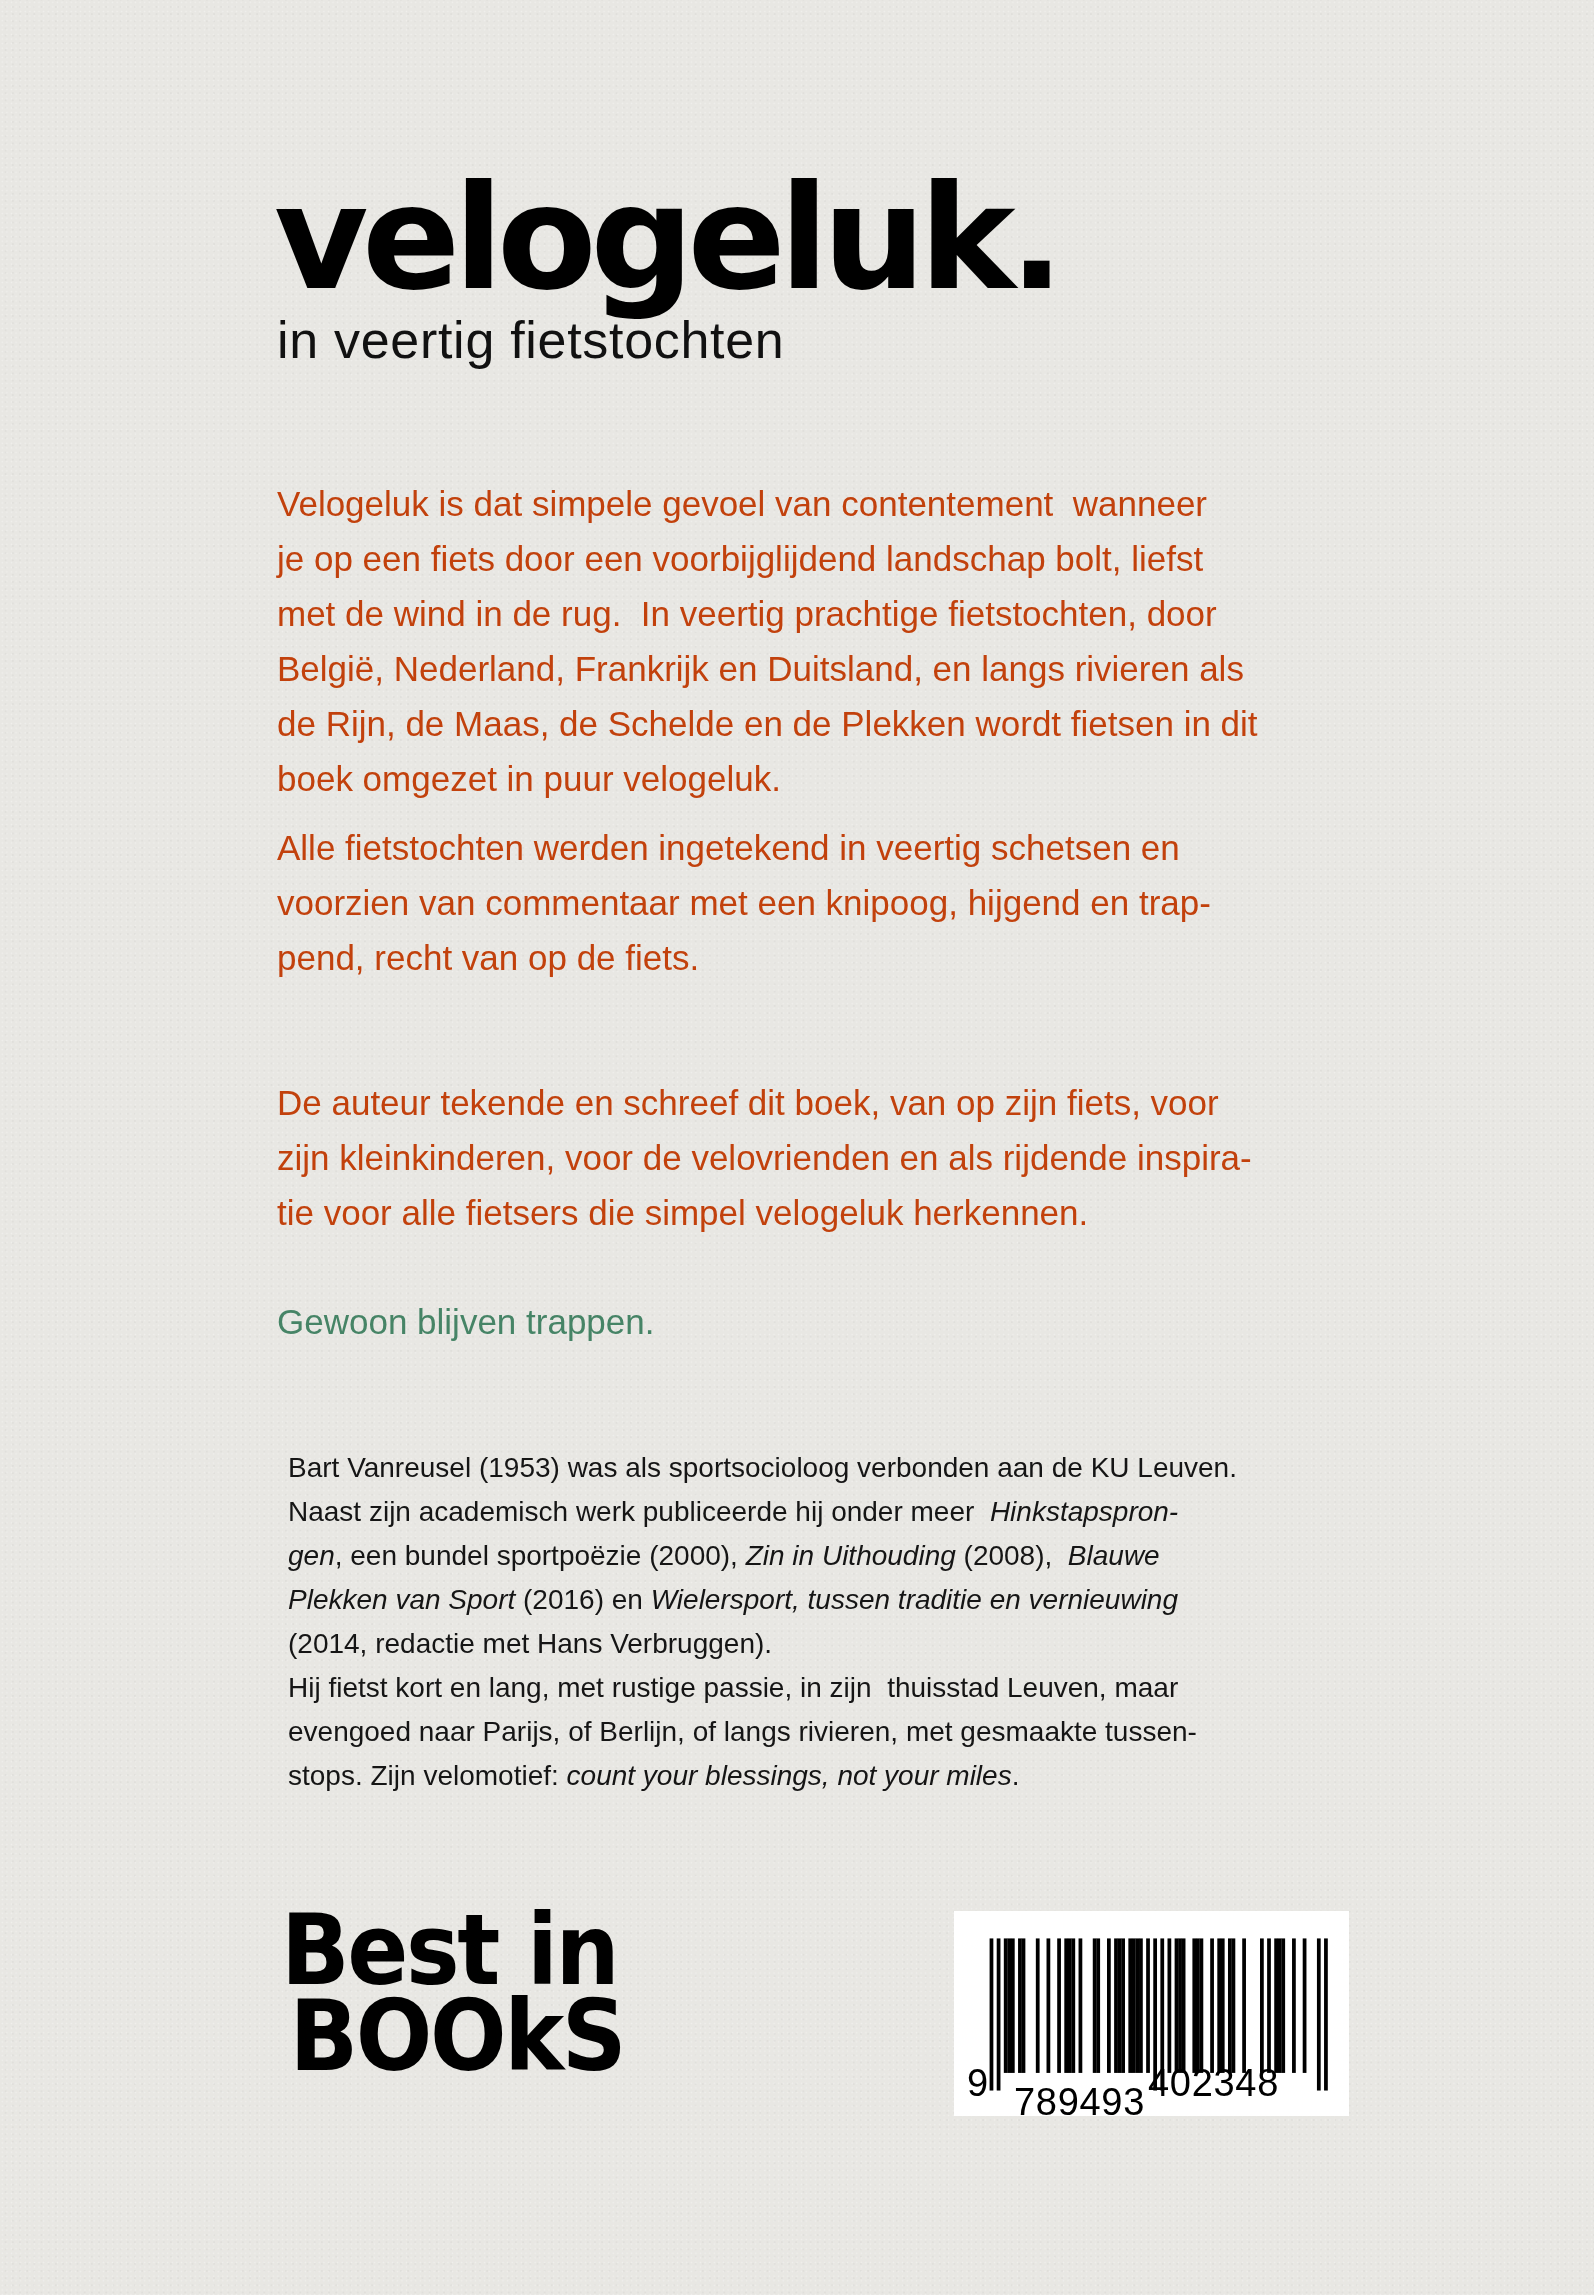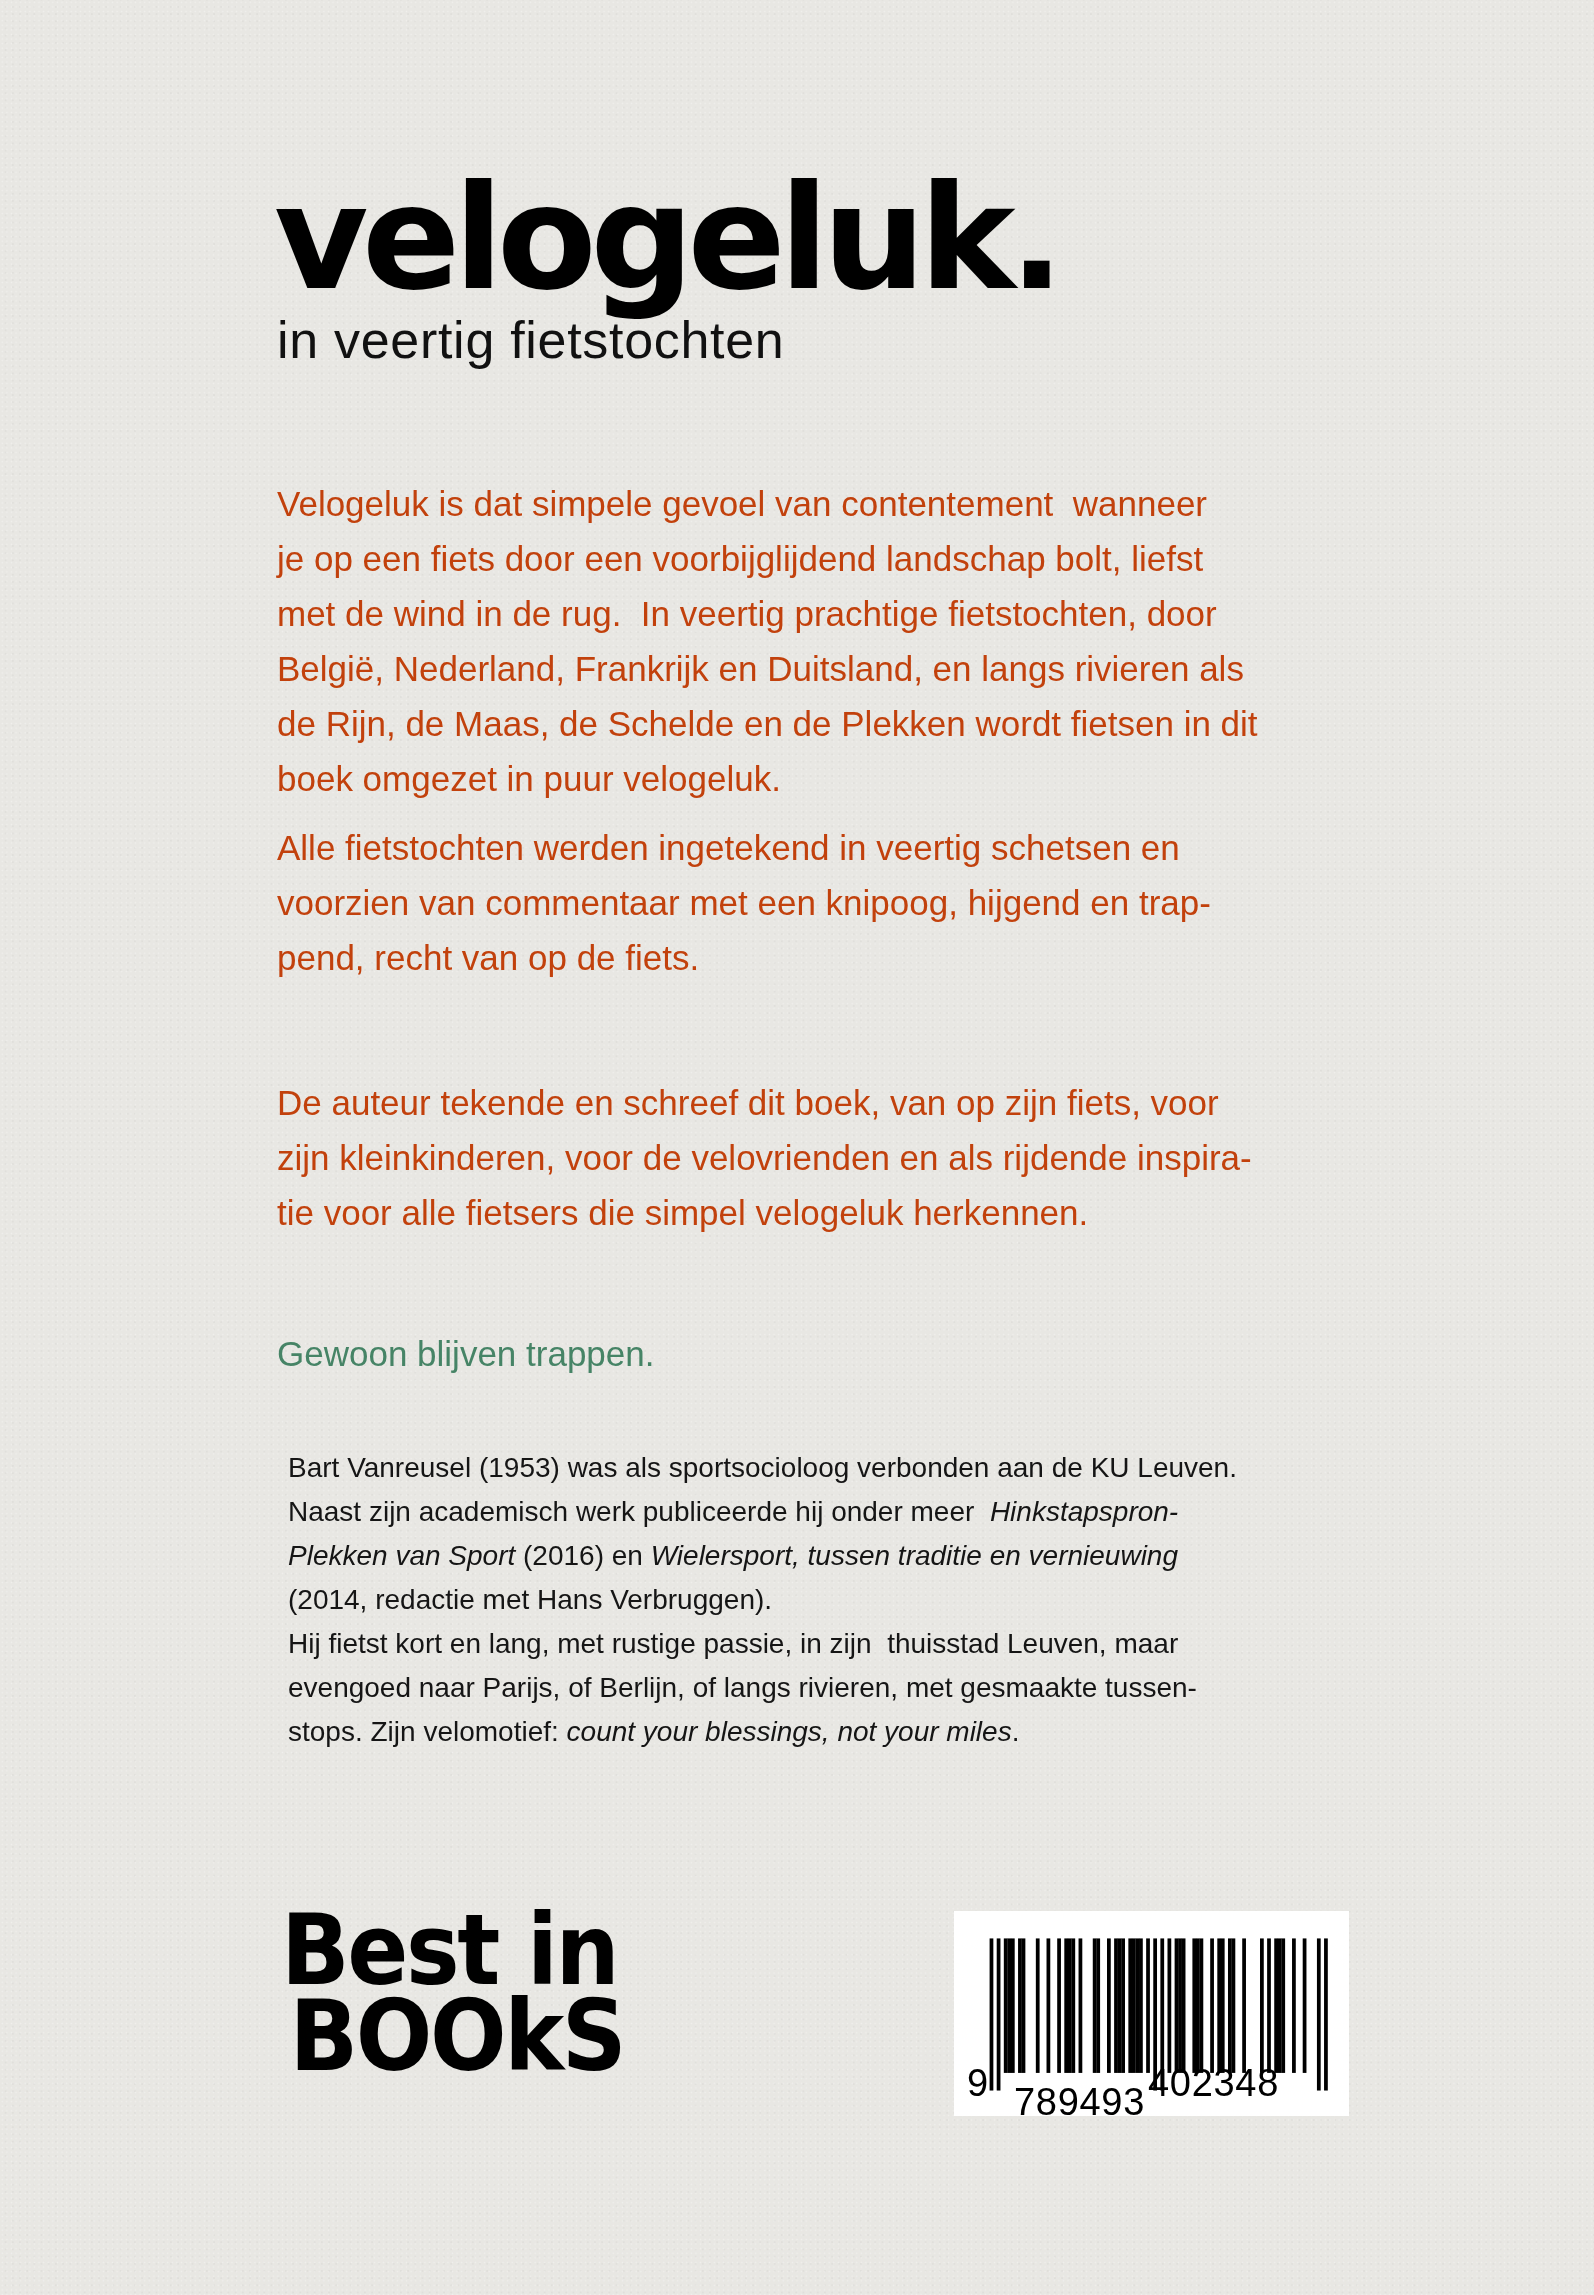--- a/index.html
+++ b/index.html
@@ -33,21 +33,21 @@
   .body-block {
     left: 277px; width: 1073px;
     font-family: "Liberation Sans", sans-serif;
     font-size: 35px; line-height: 55px;
     color: #c2410c;
   }
   .body-block .line { display: block; white-space: pre; }
   .p1 { top: 476px; }
   .p2 { top: 820px; }
   .p3 { top: 1075px; }
-  .motto { top: 1294px; color: #468466; margin-top: 32px; }
+  .motto { top: 1294px; color: #468466; }
   .bio {
     left: 277px; top: 1446px; width: 1073px;
     font-family: "Liberation Sans", sans-serif;
     font-size: 28px; line-height: 44px; color: #151515; margin-left: 11px;
   }
   .bio .line { display: block; white-space: pre; }
   .bio i { font-style: italic; }
   .logo {
     left: 281px; top: 1907px;
     font-family: "DejaVu Sans", sans-serif;
@@ -93,20 +93,21 @@
   <span class="line">De auteur tekende en schreef dit boek, van op zijn fiets, voor</span>
   <span class="line">zijn kleinkinderen, voor de velovrienden en als rijdende inspira-</span>
   <span class="line">tie voor alle fietsers die simpel velogeluk herkennen.</span>
 </div>
 
 <div class="abs body-block motto">Gewoon blijven trappen.</div>
 
 <div class="abs bio" id="bio">
     <span class="line"><span>Bart Vanreusel (1953) was als sportsocioloog verbonden aan de KU Leuven.</span></span>
     <span class="line"><span>Naast zijn academisch werk publiceerde hij onder meer  </span><i>Hinkstapspron-</i></span>
+    <span class="line"><i>gen</i><span>, een bundel sportpoëzie (2000), </span><i>Zin in Uithouding</i><span> (2008),  </span><i>Blauwe</i></span>
     <span class="line"><i>Plekken van Sport</i><span> (2016) en </span><i>Wielersport, tussen traditie en vernieuwing</i></span>
     <span class="line"><span>(2014, redactie met Hans Verbruggen).</span></span>
     <span class="line"><span>Hij fietst kort en lang, met rustige passie, in zijn  thuisstad Leuven, maar</span></span>
     <span class="line"><span>evengoed naar Parijs, of Berlijn, of langs rivieren, met gesmaakte tussen-</span></span>
     <span class="line"><span>stops. Zijn velomotief: </span><i>count your blessings, not your miles</i><span>.</span></span>
   </div>
 
 <div class="abs logo">
   <span class="row">Best in</span>
   <span class="row row2">BOOkS</span>

